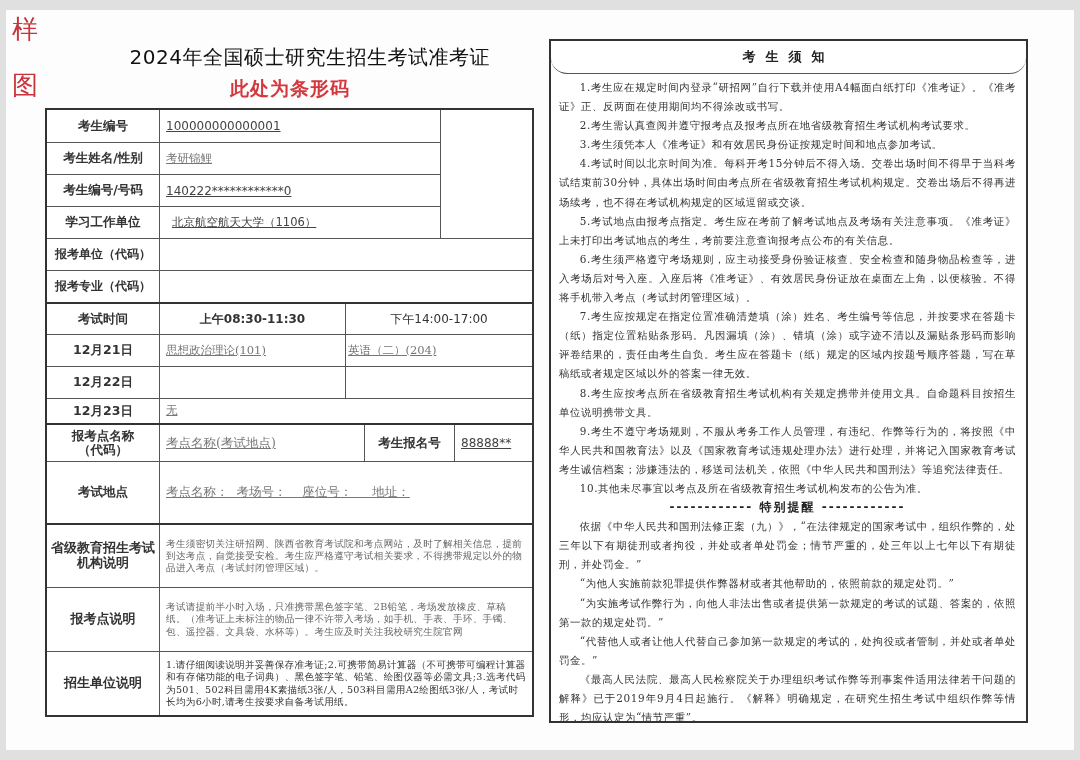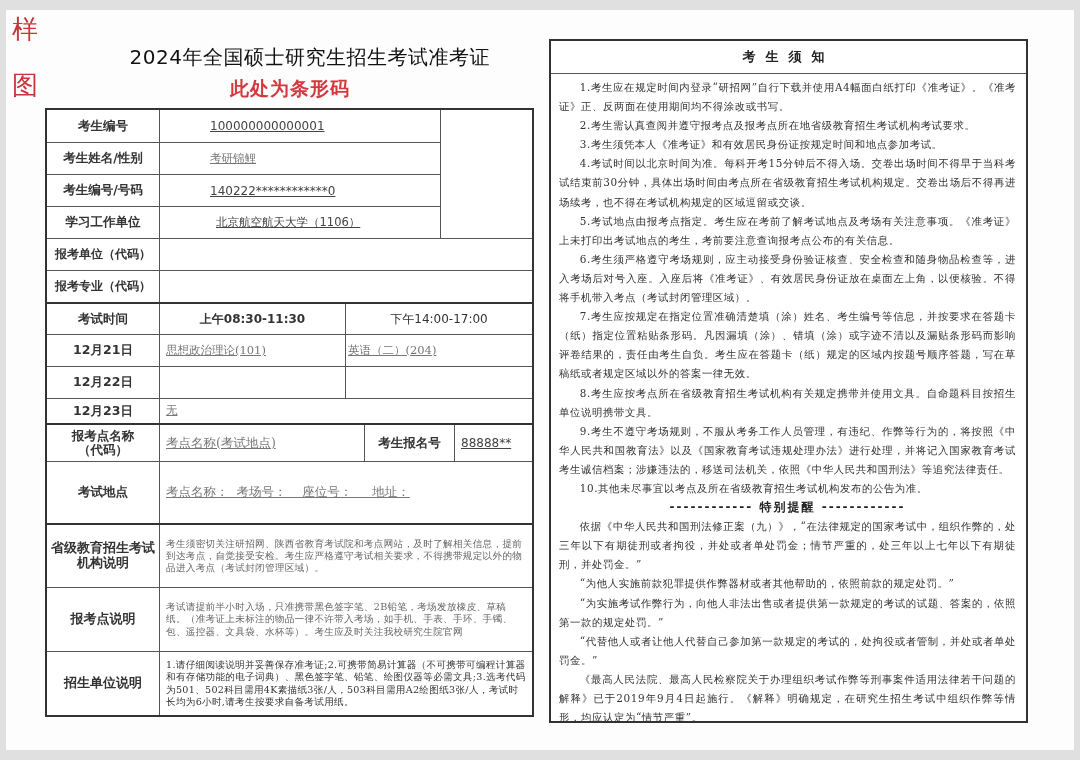--- a/index.html
+++ b/index.html
@@ -35,34 +35,34 @@
   .row.thick { border-top:2px solid #333; }
   .cell { box-sizing:border-box; display:flex; align-items:center; font-size:12px; padding:0 6px; }
   .lbl { width:113px; justify-content:center; text-align:center; font-weight:bold; color:#333; border-right:1px solid #555; font-size:12.5px; line-height:1.15; }
   .val { color:#444;text-decoration:underline; }
   .val.faint { color:#777; font-family:"DejaVu Serif", serif; font-size:11.5px; }
   .bl { border-left:1px solid #555; }
 
   .top-block { display:flex; }
   .top-left { width:393px; }
   .photo { flex:1; border-left:1px solid #555; }
-  .top-left .row { height:32px;gap:44px; }
+  .top-left .row { height:32px; }
   .top-left .val { flex:1; }
 
   .small-note { font-family:"DejaVu Serif", serif; color:#666; font-size:9.6px; line-height:12.2px; padding:4px 6px; letter-spacing:0.3px; }
   .small-note.dark { color:#333; }
 
   
   .rpanel {
     position:absolute; left:549px; top:39px; width:479px; height:684px;
     border:2px solid #333; box-sizing:border-box; background:#fff;
   }
   .rhead {
     height:32px; border-bottom:1px solid #555; display:flex; align-items:center; justify-content:center;
-    font-size:13px; font-weight:bold; letter-spacing:10px; color:#222;
+    font-size:13px; font-weight:bold; letter-spacing:10px; color:#222;border-radius:16px;
   }
   .rbody { padding:4px 10px 0 8px; font-family:"DejaVu Serif", serif; font-size:10.4px; color:#333; line-height:19.1px; letter-spacing:0.6px; }
   .rbody p { margin:0; text-indent:2em; text-align:justify; }
   .rbody .sep { text-align:center; text-indent:0; font-family:"DejaVu Sans", sans-serif; font-weight:bold; font-size:12px; letter-spacing:2px; color:#222; }
 </style>
 </head>
 <body>
 
 <div class="paper"></div>
 

